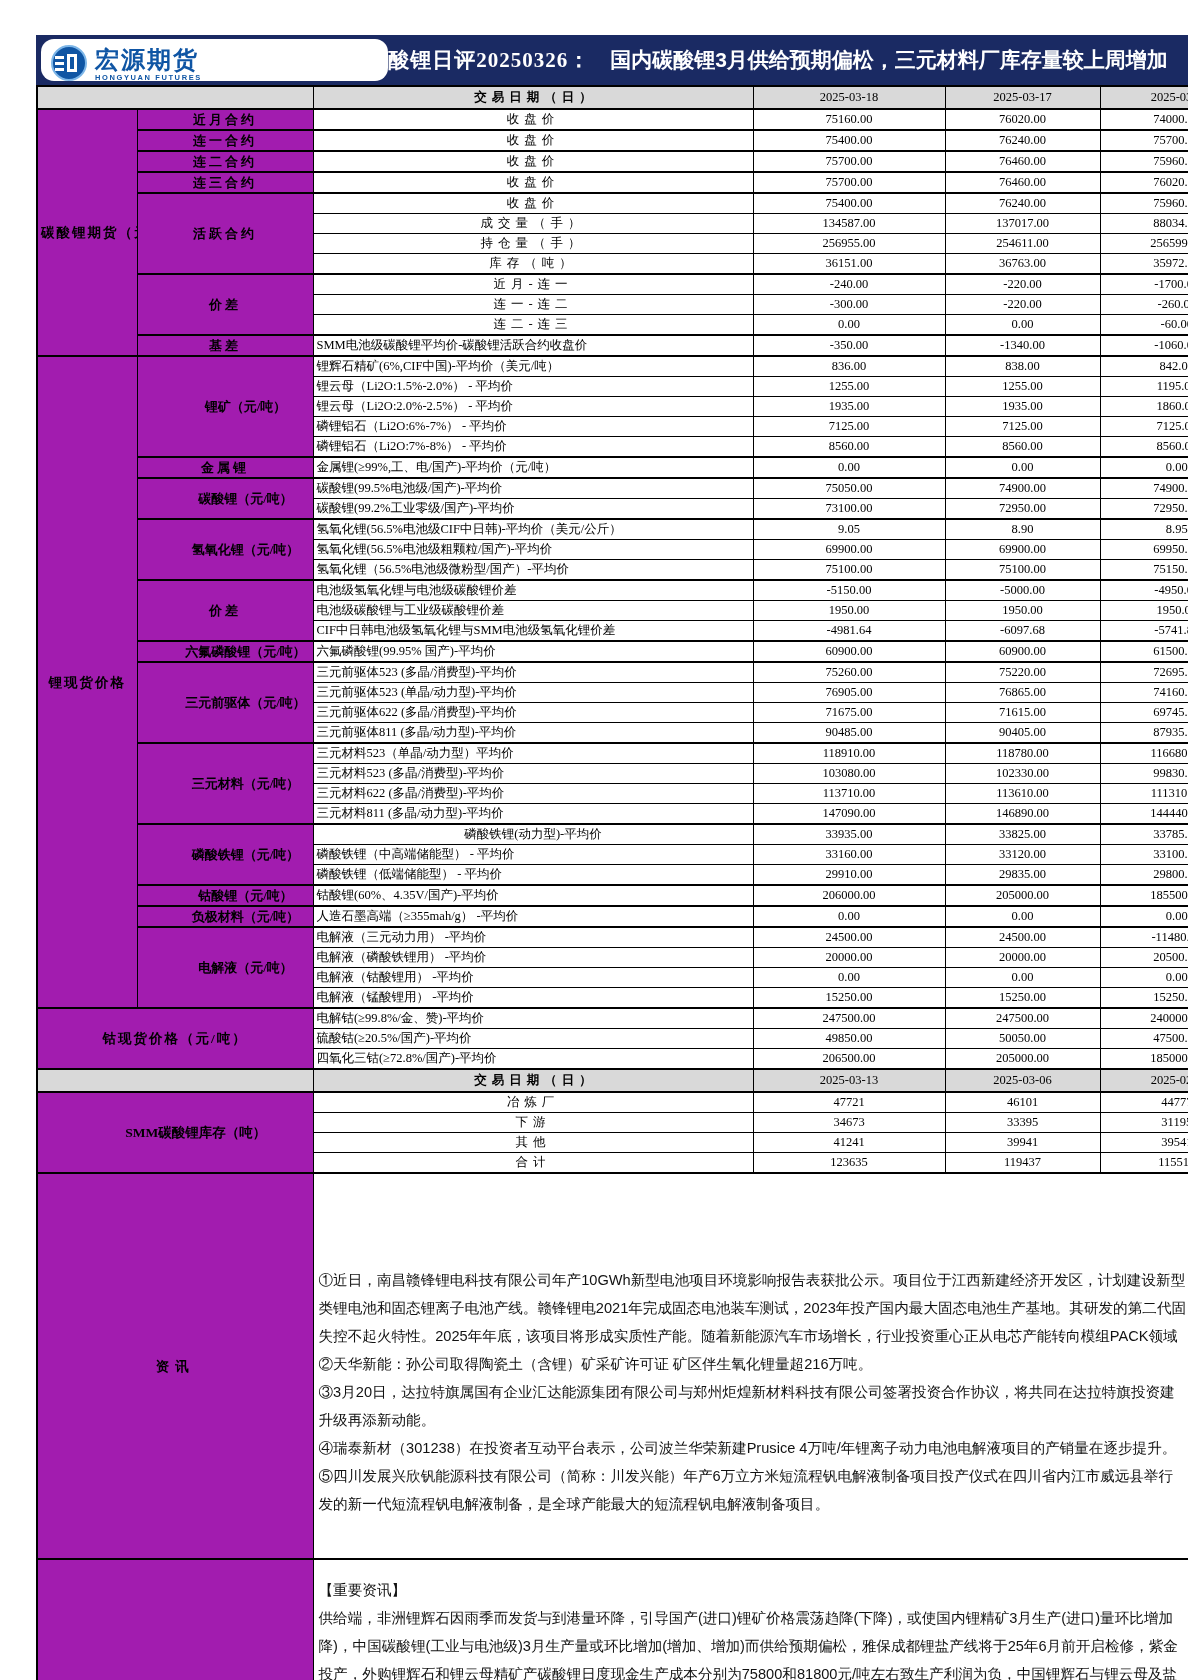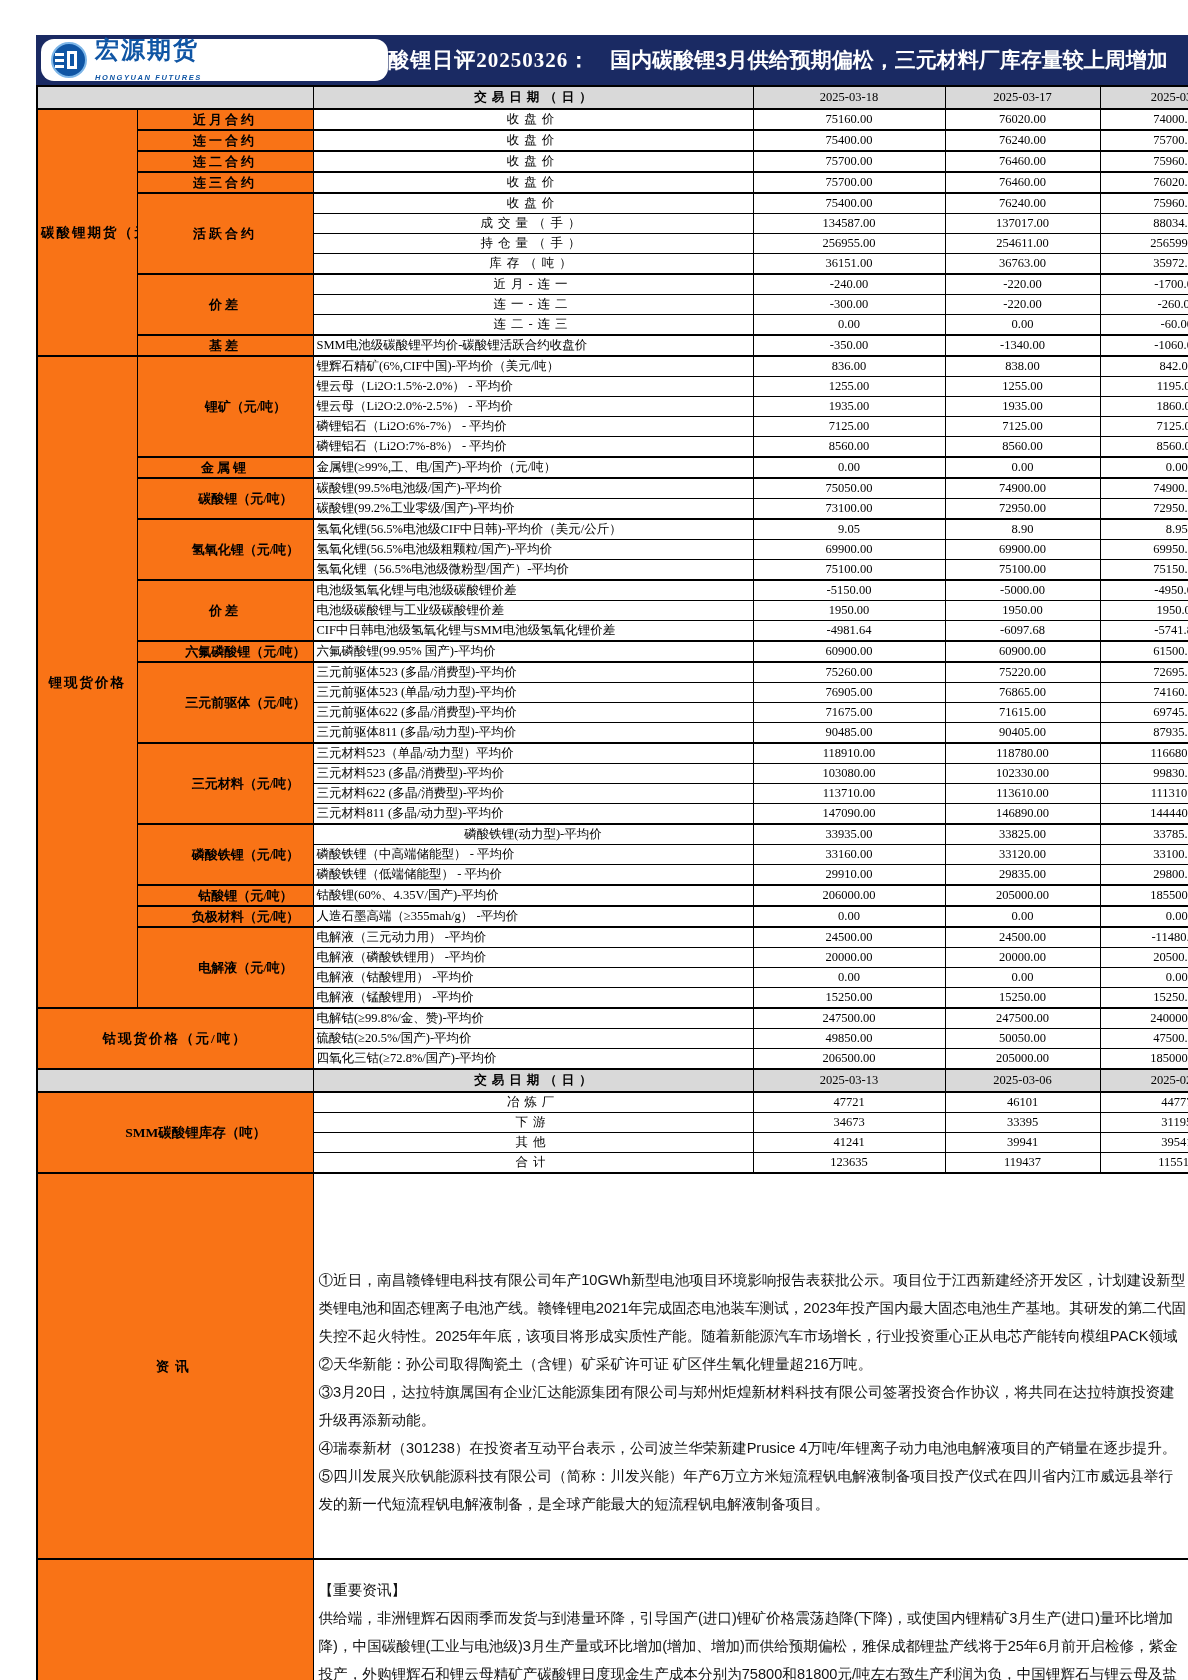--- a/index.html
+++ b/index.html
@@ -1,34 +1,34 @@
 <!DOCTYPE html>
 <html><head>
 <meta charset="utf-8">
 <style>
   html,body{margin:0;padding:0;background:#fff;}
   body{width:1188px;height:1680px;overflow:hidden;font-family:"Liberation Serif",serif;}
   .page{position:relative;width:1188px;height:1680px;overflow:hidden;background:#fff;}
   .titlebar{position:absolute;left:36px;top:35px;width:1152px;height:50px;background:#1a2a63;}
   .logo{position:absolute;left:5px;top:4px;width:347px;height:42px;background:#fff;border-radius:13px;
-        display:flex;align-items:center;padding-left:10px;box-sizing:border-box;}
+        display:flex;align-items:flex-end;padding-left:10px;box-sizing:border-box;}
   .logo svg{display:block;}
   .logo-text{margin-left:8px;line-height:1;}
   .logo-cn{font-family:"Liberation Sans",sans-serif;font-weight:bold;font-size:24px;color:#0f55a4;letter-spacing:2px;}
-  .logo-en{font-family:"Liberation Sans",sans-serif;font-weight:bold;font-size:7.5px;color:#0f55a4;letter-spacing:1.6px;margin-top:12px;font-style:italic;}
+  .logo-en{font-family:"Liberation Sans",sans-serif;font-weight:bold;font-size:7.5px;color:#0f55a4;letter-spacing:1.6px;margin-top:2px;}
   .title{position:absolute;left:310px;right:0;top:0;height:50px;display:flex;align-items:center;justify-content:center;
          color:#fff;white-space:nowrap;}
   .title .pre{font-family:"Liberation Serif",serif;font-weight:bold;font-size:21px;letter-spacing:1px;}
   .title .main{font-family:"Liberation Sans",sans-serif;font-weight:bold;font-size:21px;margin-left:20px;}
   table.report{position:absolute;left:36px;top:85px;border-collapse:collapse;table-layout:fixed;width:1217px;border:2px solid #000;}
   td{border:1px solid #000;height:19px;line-height:19px;padding:0 3px;font-size:12.5px;color:#000;
      overflow:hidden;white-space:nowrap;box-sizing:border-box;}
   tr.hdr td{background:#d9d9d9;height:21px;line-height:21px;}
   tr.hdr td.desc{font-weight:bold;padding-left:8px;}
-  td.lbl{background:#f97316;font-weight:bold;text-align:center;}
+  td.lbl{background:#a21caf;font-weight:bold;text-align:center;}
   td.s{font-size:13.5px;letter-spacing:2px;}
   td.g{font-size:13px;letter-spacing:3px;}
   td.g.nosp,td.s.nosp,td.m.nosp{letter-spacing:0;padding-left:44px;}
   td.m{font-size:13.5px;letter-spacing:2px;}
   td.desc{text-align:center;}
   td.desc.sp{letter-spacing:5px;}
   td.desc.left{text-align:left;letter-spacing:0;}
   td.val{text-align:center;}
   tr.grp td{border-top-width:2px;}
   td.big{background:#fff;vertical-align:top;padding:0;overflow:visible;}

